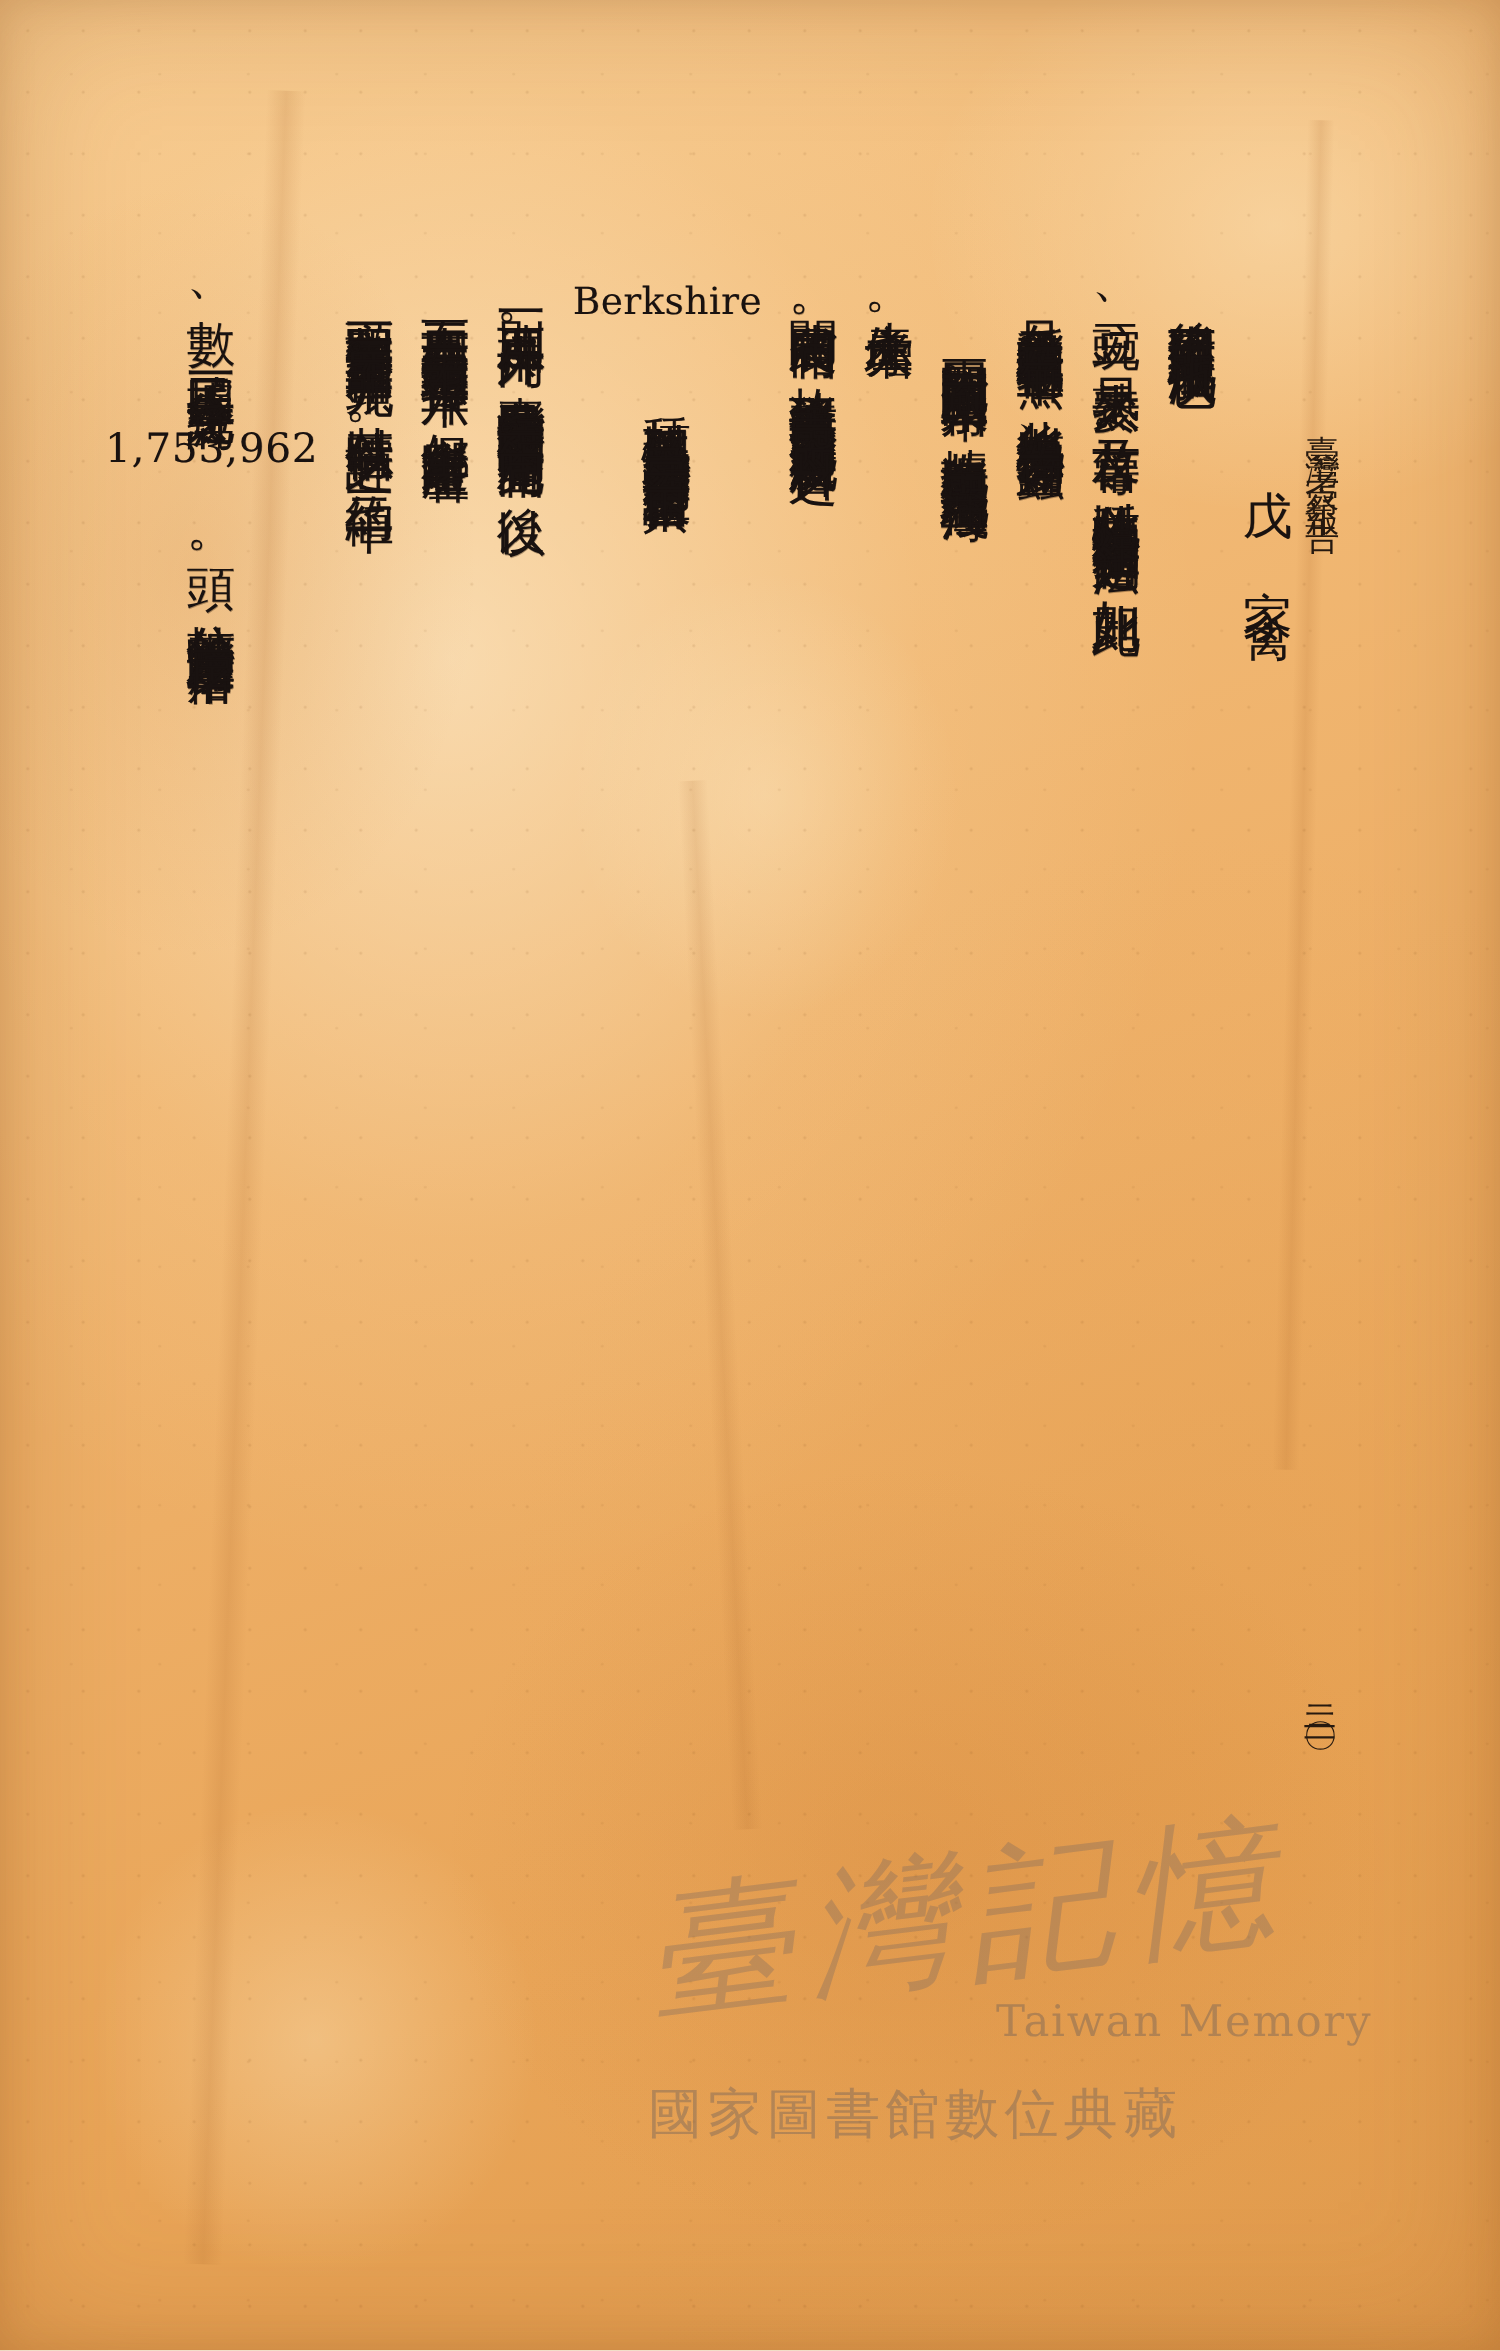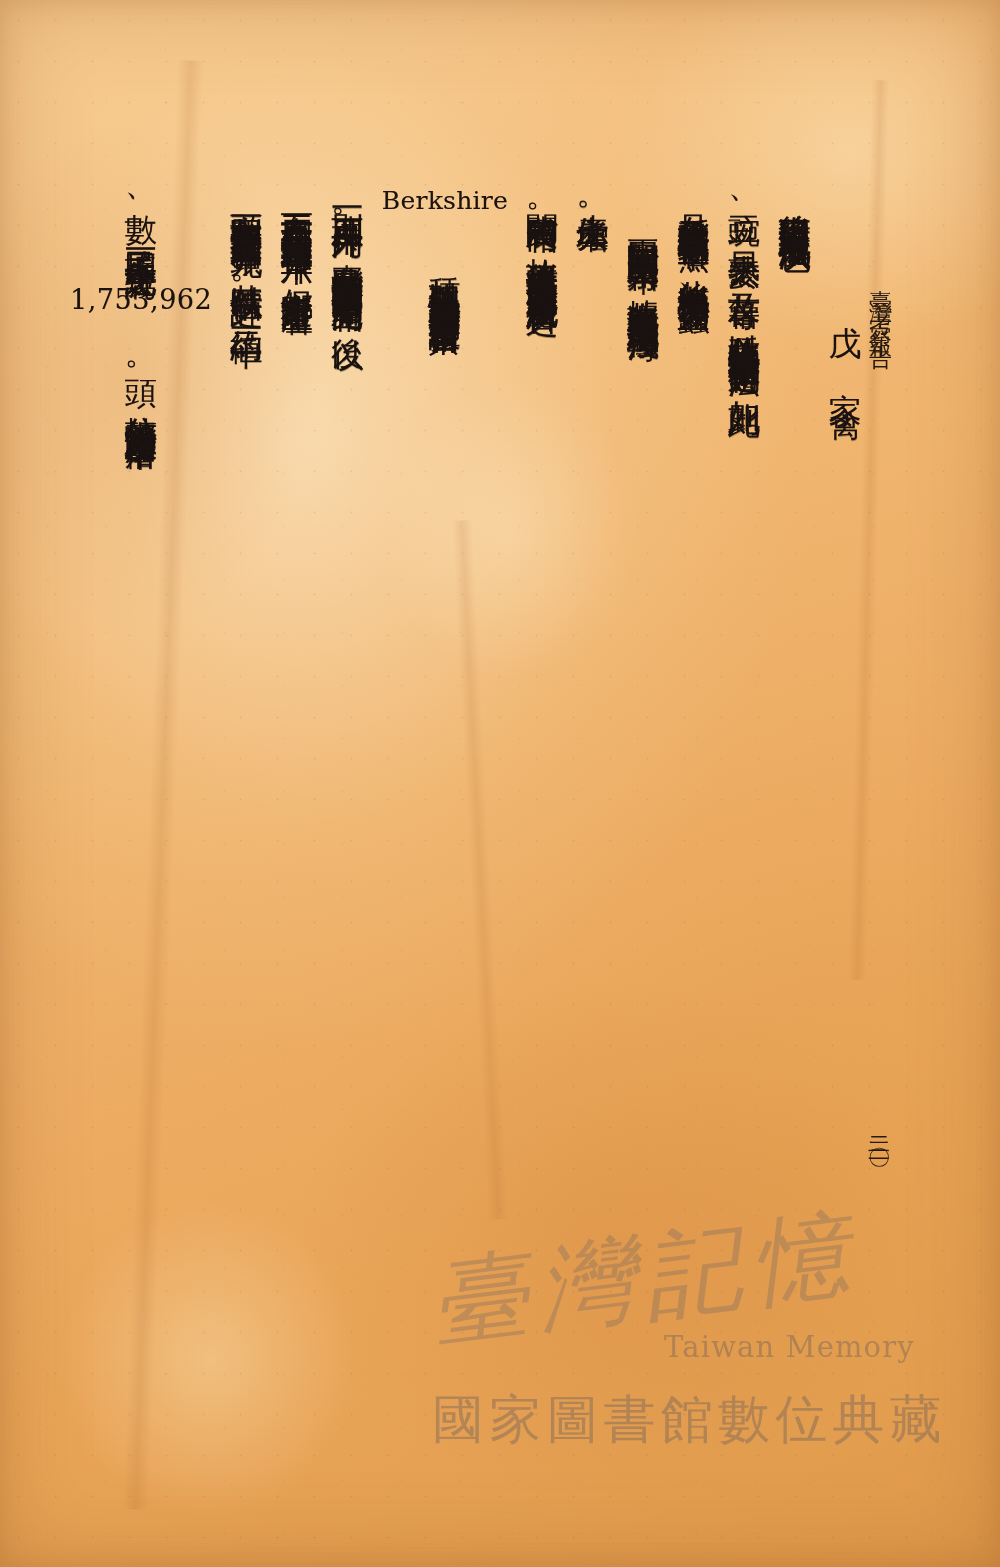--- a/index.html
+++ b/index.html
@@ -151,21 +151,21 @@
     font-style: italic;
   }
   .wm-latin {
     left: 664px; top: 1330px;
     font-size: 29px;
     letter-spacing: 0.04em;
     color: rgba(110,96,88,0.42);
   }
   .wm-bottom {
     left: 432px; top: 1385px;
-    font-size: 52px;
+    font-size: 36px;
     letter-spacing: 0.10em;
     color: rgba(112,98,90,0.42);
   }
 </style>
 </head>
 <body>
 
 <div id="page">
 
   <div class="blotch b1"></div>

